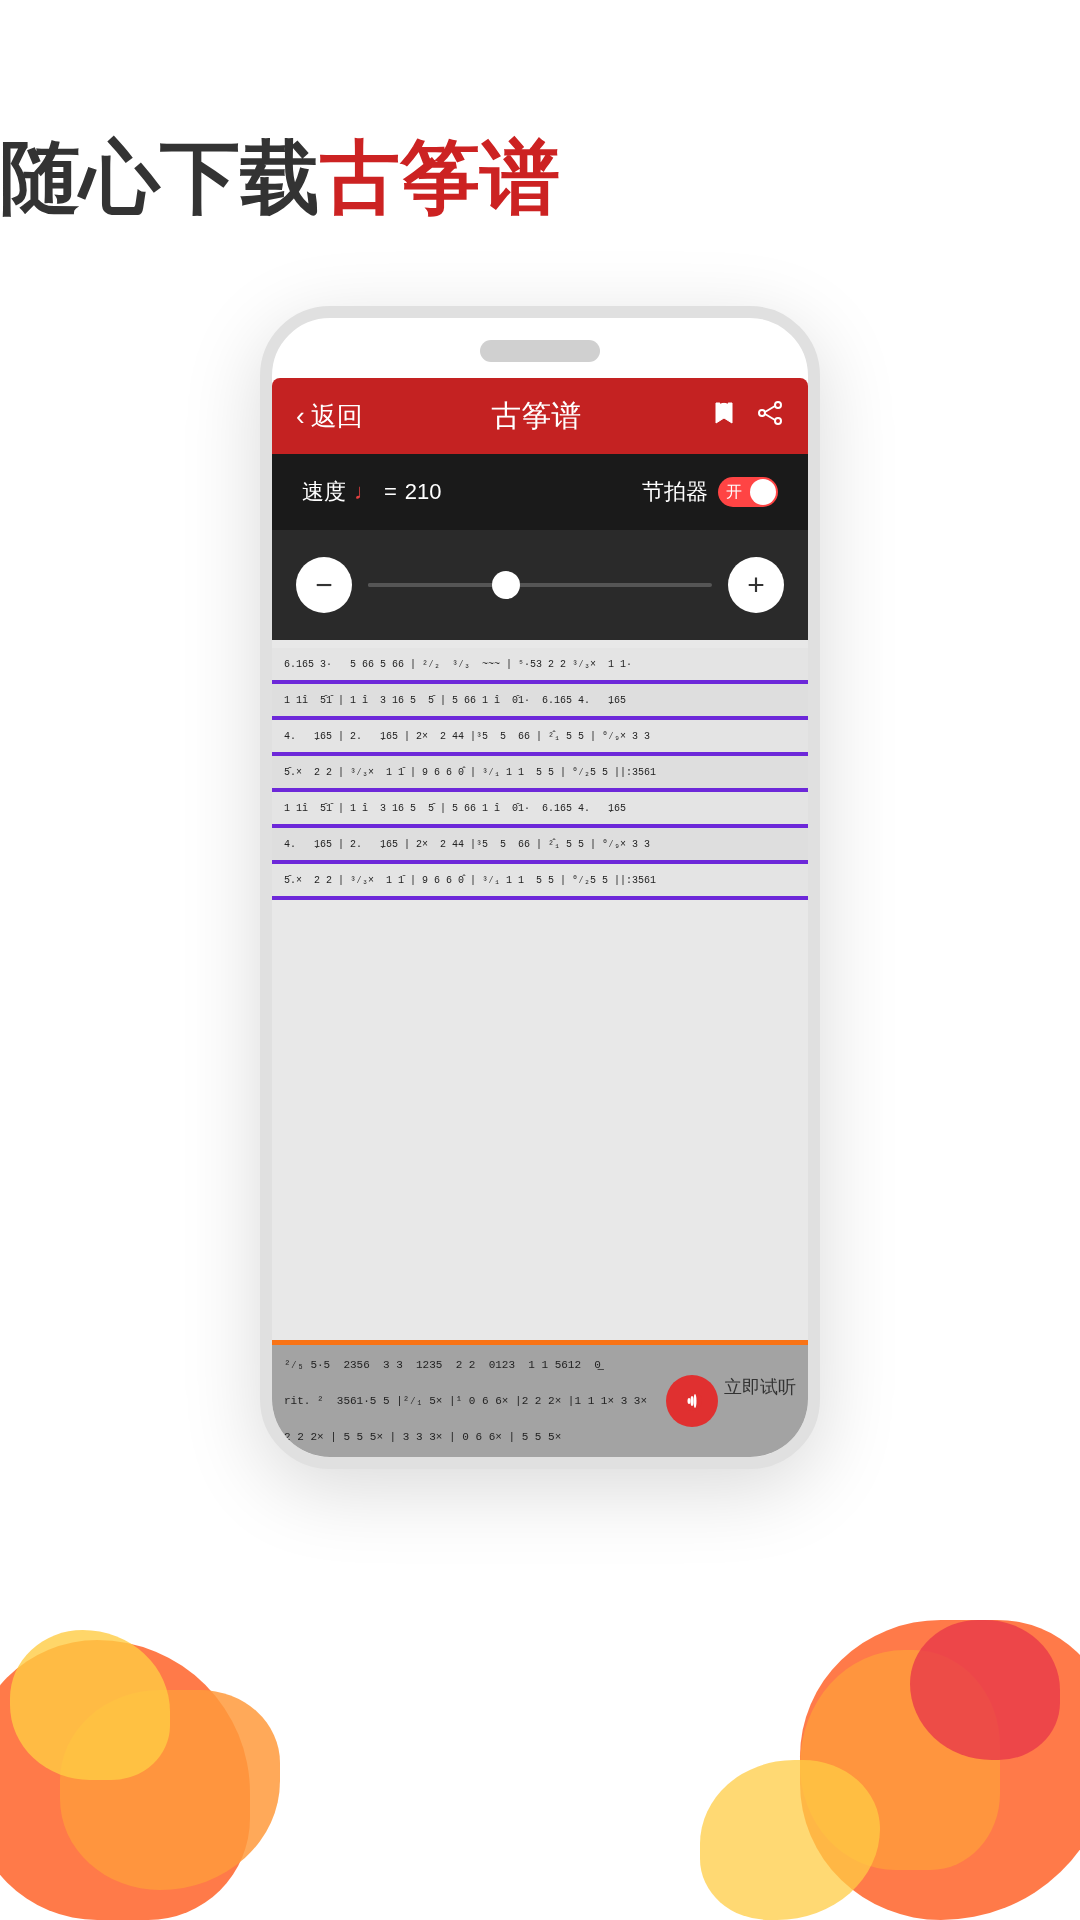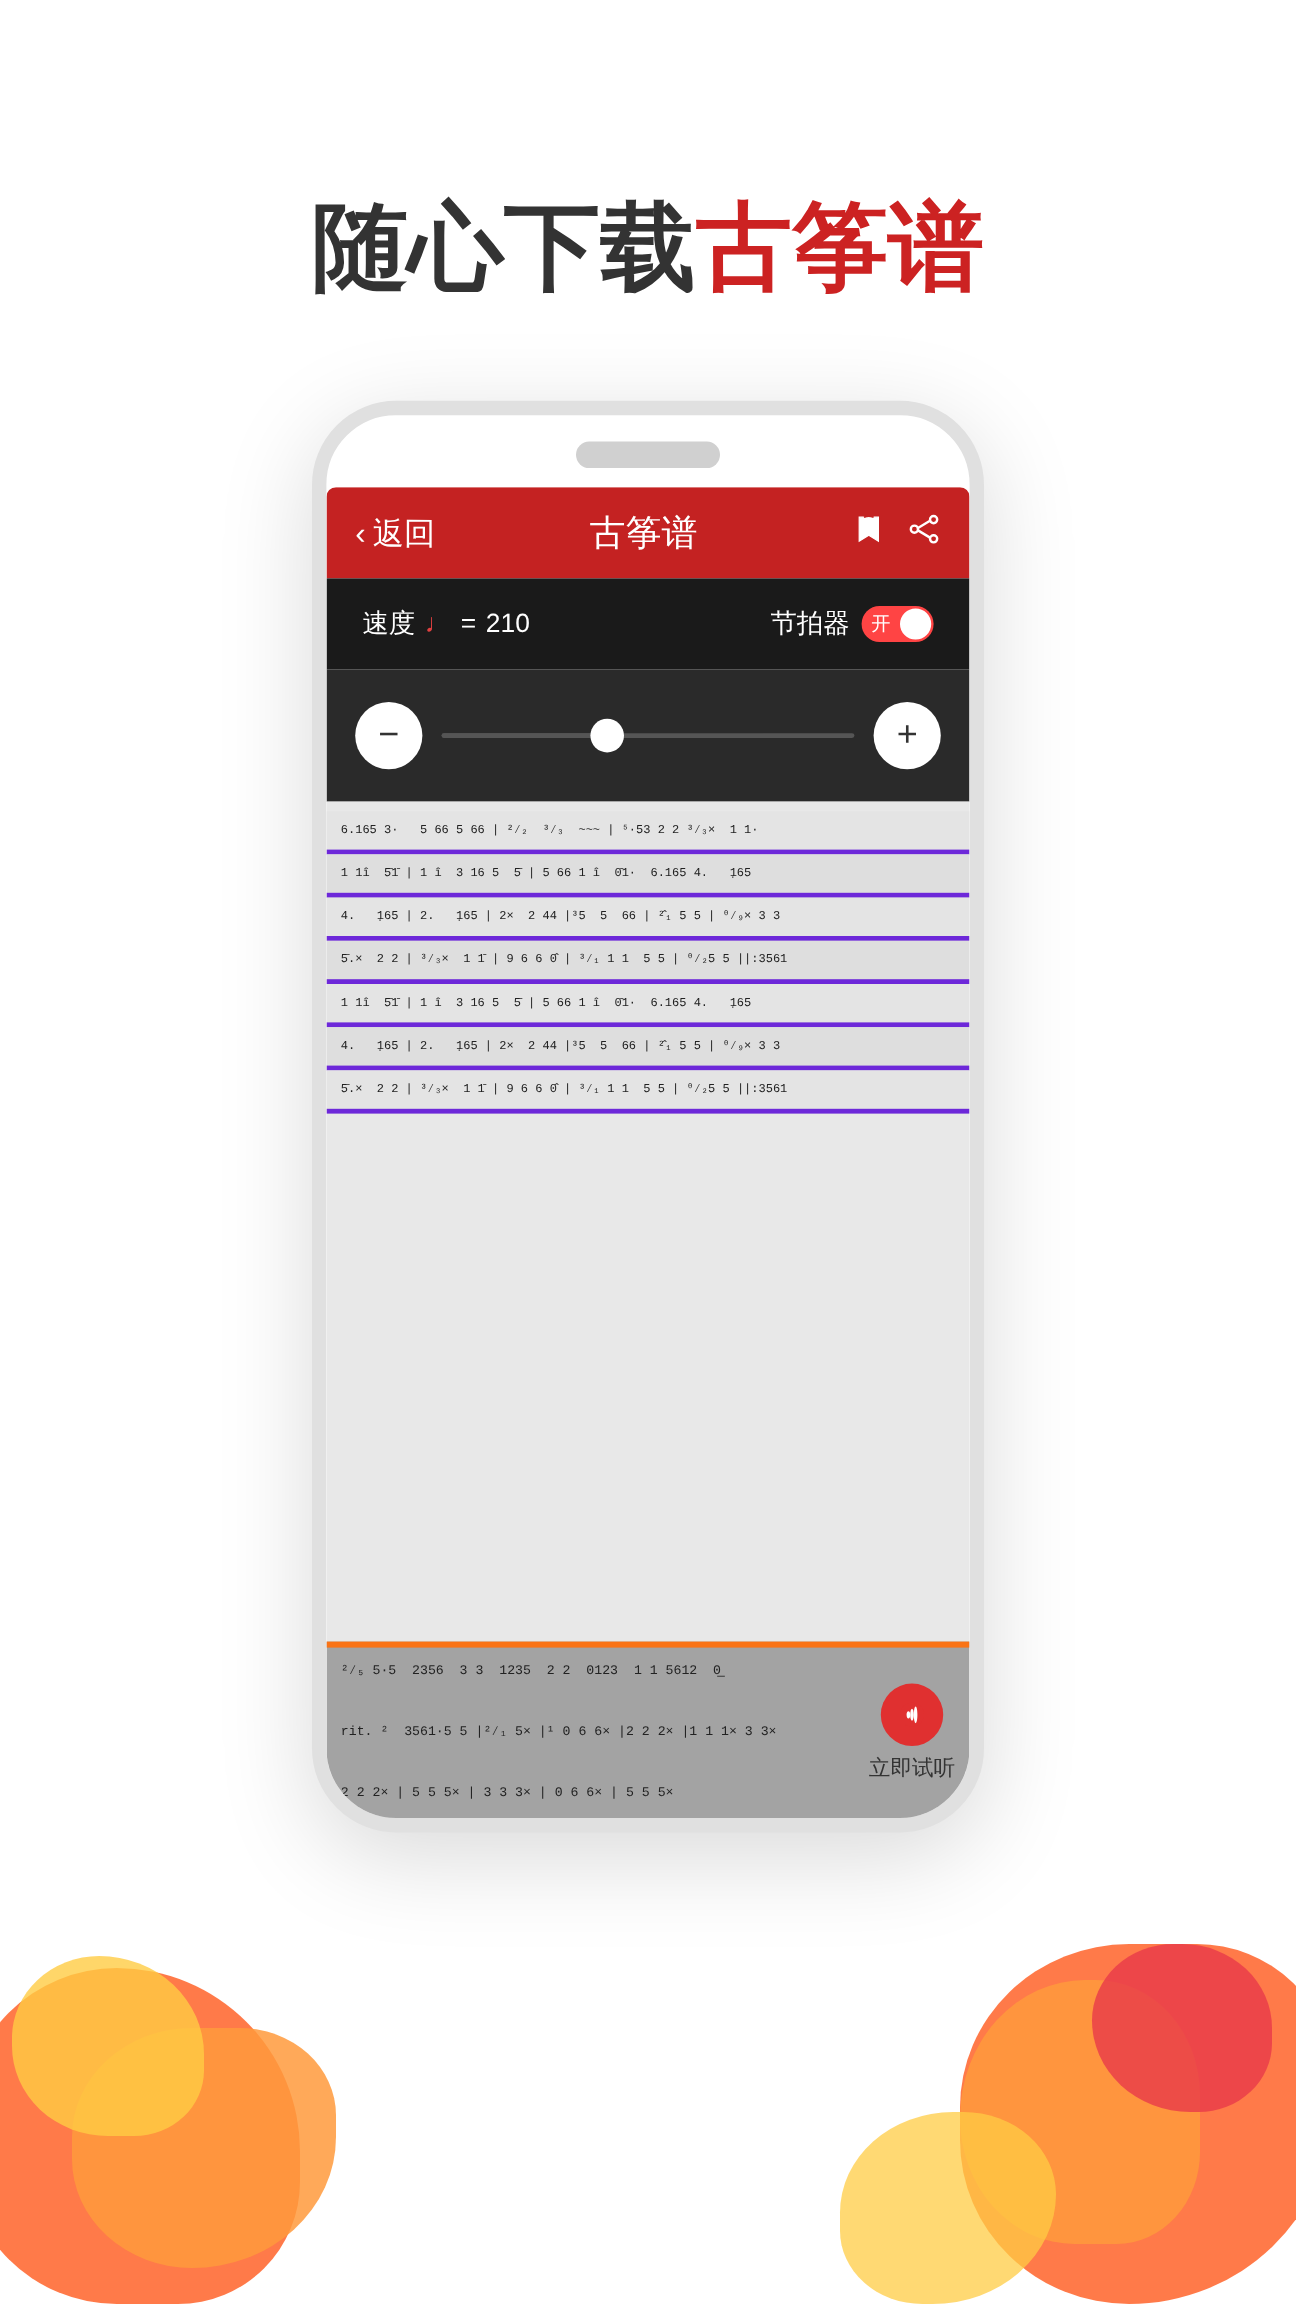--- a/index.html
+++ b/index.html
@@ -20,23 +20,22 @@
       right: 0;
       height: 340px;
       pointer-events: none;
       z-index: 0;
     }
 
     
     .hero {
       position: relative;
       z-index: 1;
-      text-align: center;
+      text-align: left;
       padding-top: 130px;
-      margin-top: 28px;
     }
 
     .hero-title {
       font-size: 80px;
       font-weight: 700;
       color: #333333;
       line-height: 1.2;
     }
 
     .hero-title-red {
@@ -454,21 +453,21 @@
         <div class="score-row">
           <span style="font-size:10px;">5̄.× &nbsp;2 2 | ³⁄₃× &nbsp;1 1̄ | 9 6 6 0̂ | ³⁄₁ 1 1 &nbsp;5 5 | ⁰⁄₂5 5 ||:3561</span>
         </div>
       </div>
 
       <div class="sheet-bottom">
         <div style="font-size:11px; font-family:'Courier New',monospace; color:#222; padding: 4px 0;">
           <div style="padding:2px 0;">²⁄₅ 5·5 &nbsp;2356 &nbsp;3 3 &nbsp;1235 &nbsp;2 2 &nbsp;0123 &nbsp;1 1 5612 &nbsp;0̲</div>
           <div style="padding:2px 0;display:flex;align-items:center;justify-content:space-between;">
             <span>rit. ² &nbsp;3561·5 5 |²⁄₁ 5× |¹ 0 6 6× |2 2 2× |1 1 1× 3 3×</span>
-            <div class="listen-btn" style="display:flex;align-items:center;gap:6px;margin-left:8px;flex-direction:column;">
+            <div class="listen-btn" style="display:flex;align-items:flex-start;gap:6px;margin-left:8px;">
               <div class="listen-icon">
                 <svg width="22" height="22" viewBox="0 0 22 22" fill="none">
                   <circle cx="11" cy="11" r="10" fill="#e03030"></circle>
                   <ellipse cx="8" cy="11" rx="1.5" ry="3" fill="white"></ellipse>
                   <ellipse cx="11" cy="11" rx="1.5" ry="5" fill="white"></ellipse>
                   <ellipse cx="14" cy="11" rx="1.5" ry="7" fill="white"></ellipse>
                 </svg>
               </div>
               <span class="listen-text" style="font-size:18px;color:#333;font-family:sans-serif;white-space:nowrap;">立即试听</span>
             </div>

